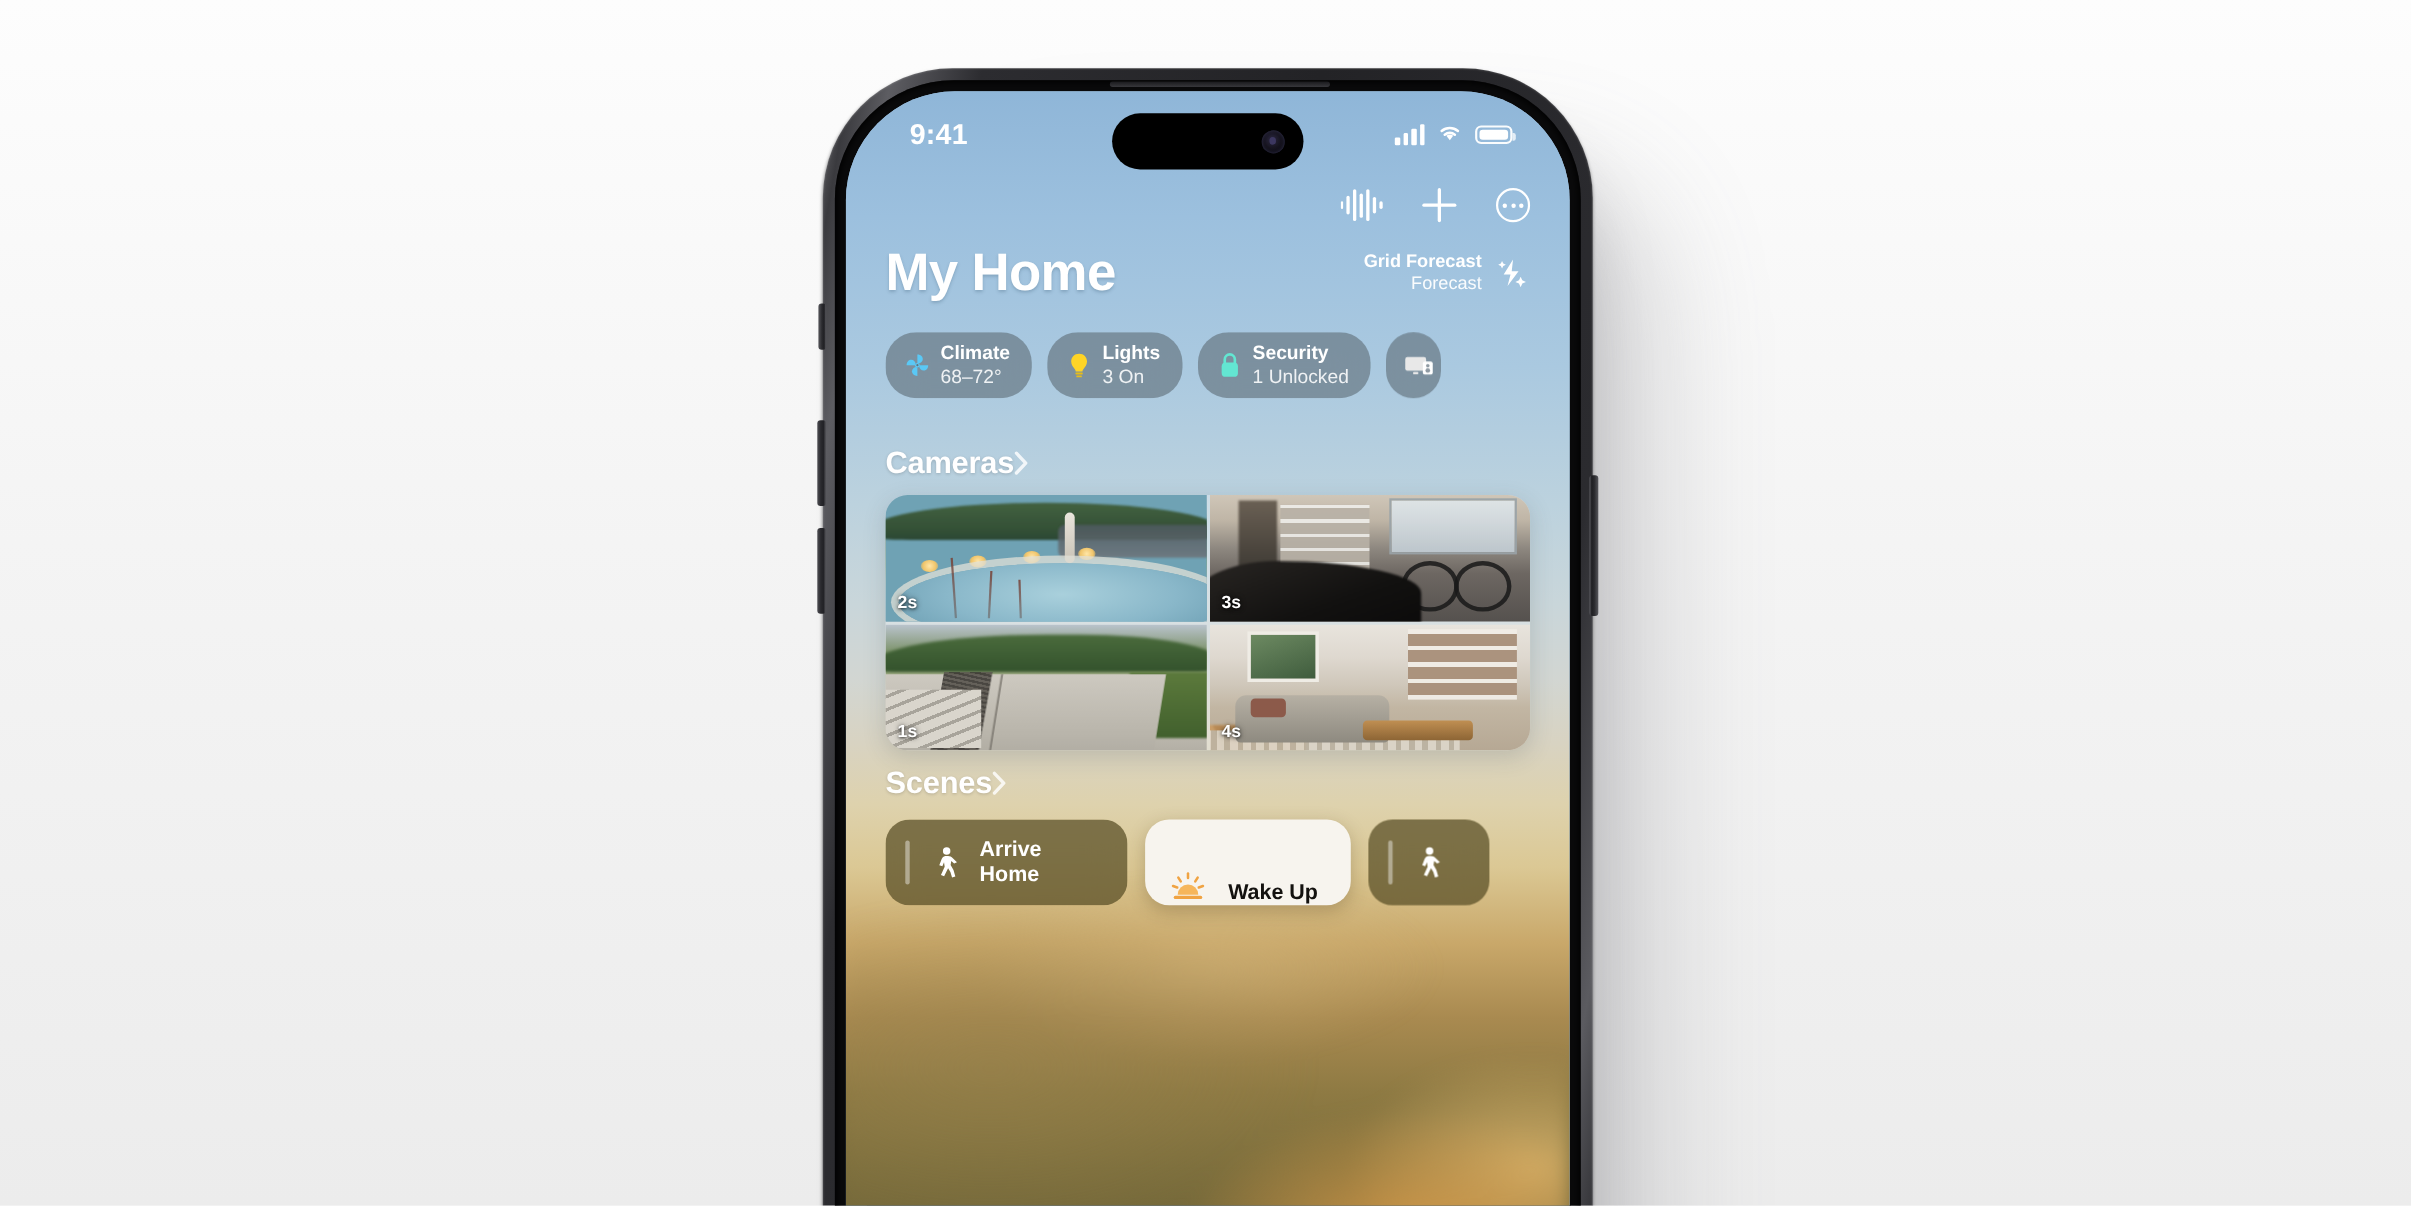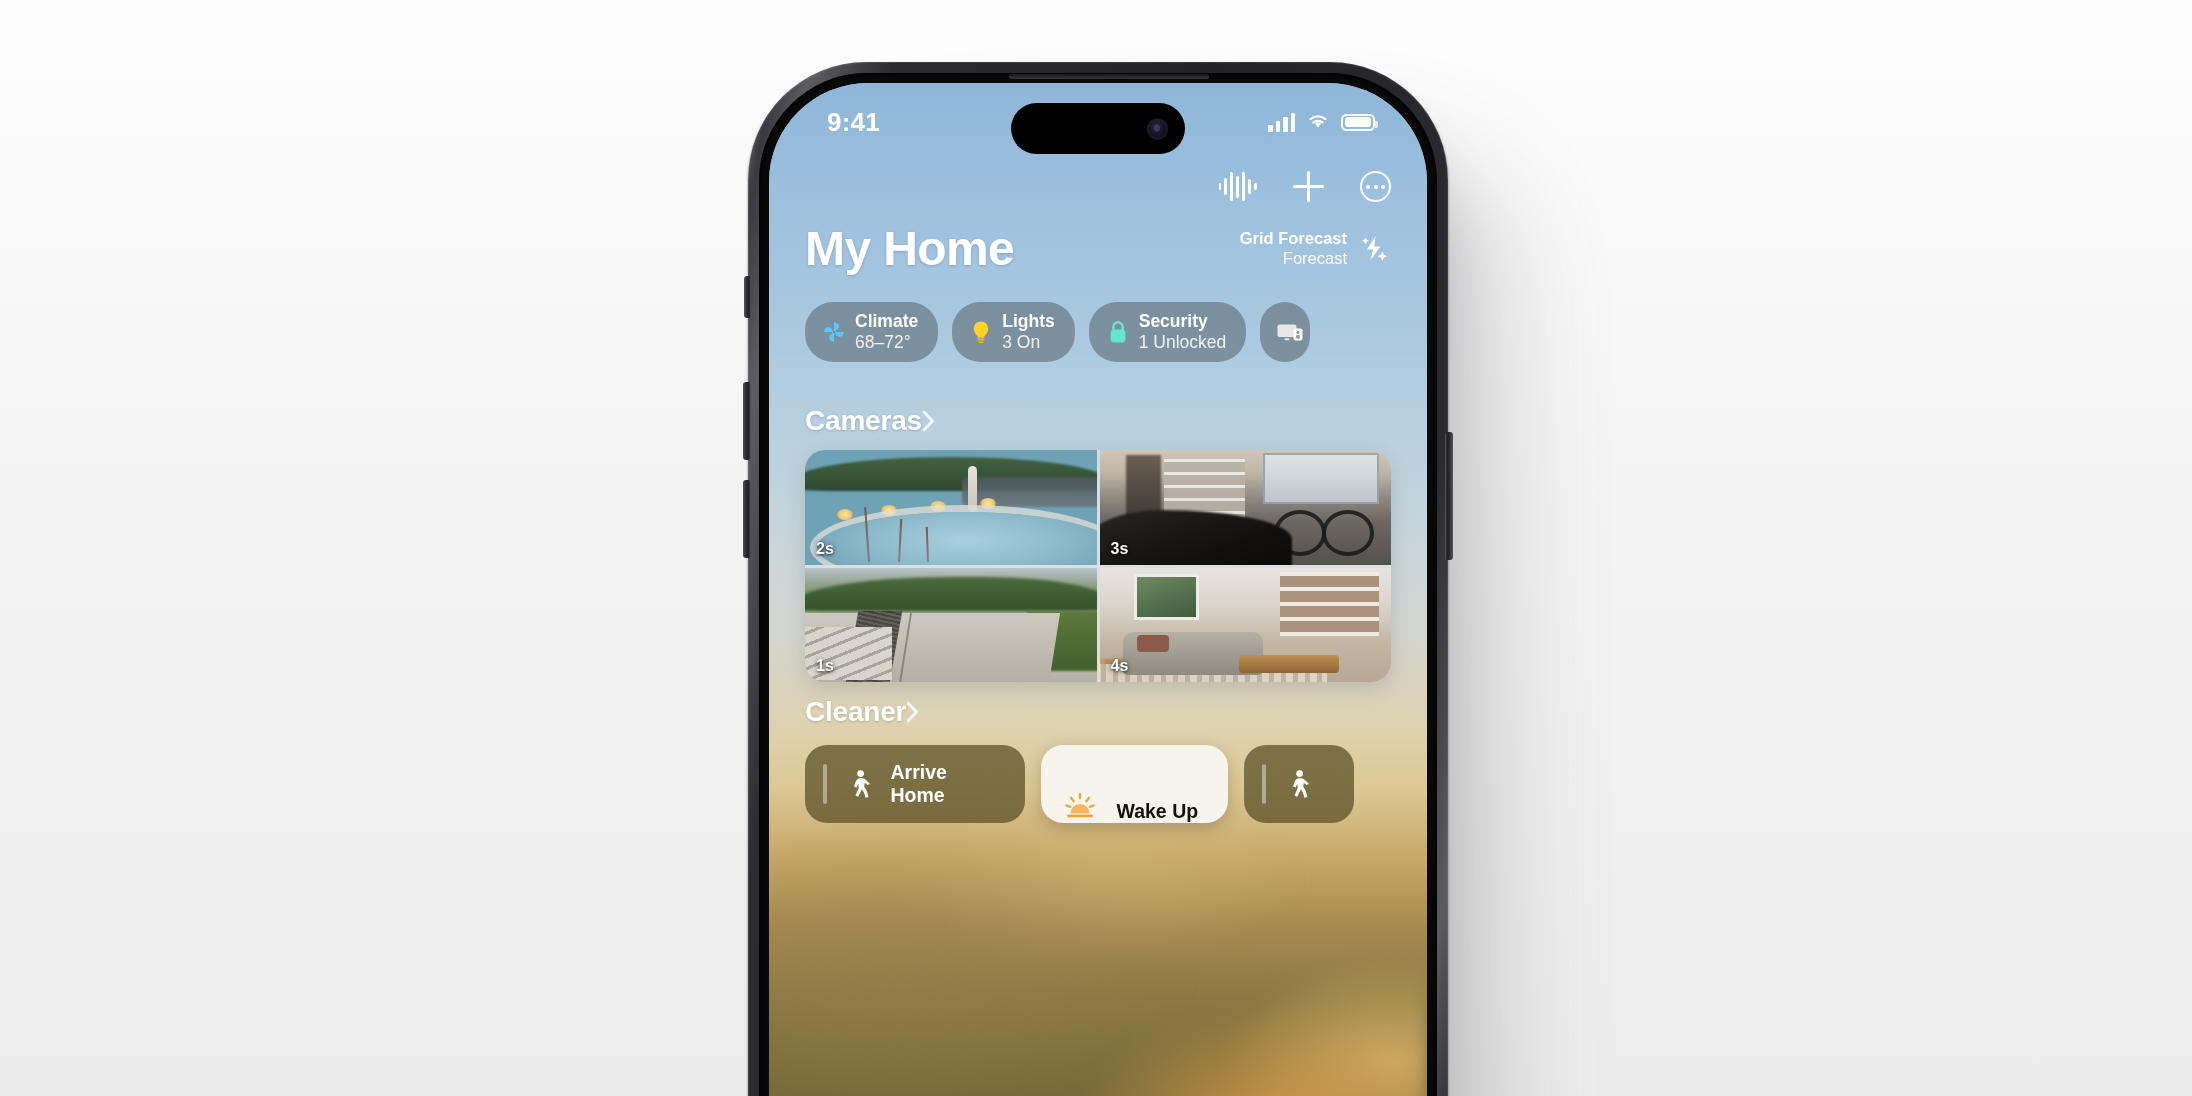--- a/index.html
+++ b/index.html
@@ -646,21 +646,21 @@
                 <span class="rug"></span>
                 <span class="sofa"></span>
                 <span class="pillow"></span>
                 <span class="table"></span>
                 <span class="cam-badge">4s</span>
               </div>
 
             </div>
 
             <div class="sec-head scenes-head">
-              <span class="sec-title">Cleaner</span>
+              <span class="sec-title">Scenes</span>
               <span class="chev">
                 <svg width="13" height="22" viewBox="0 0 13 22">
                   <path d="M2 2 L10.5 11 L2 20" stroke="#fff" stroke-width="3" fill="none" stroke-linecap="round" stroke-linejoin="round"></path>
                 </svg>
               </span>
             </div>
 
             <div class="scenes-row">
 
               <div class="scene">

